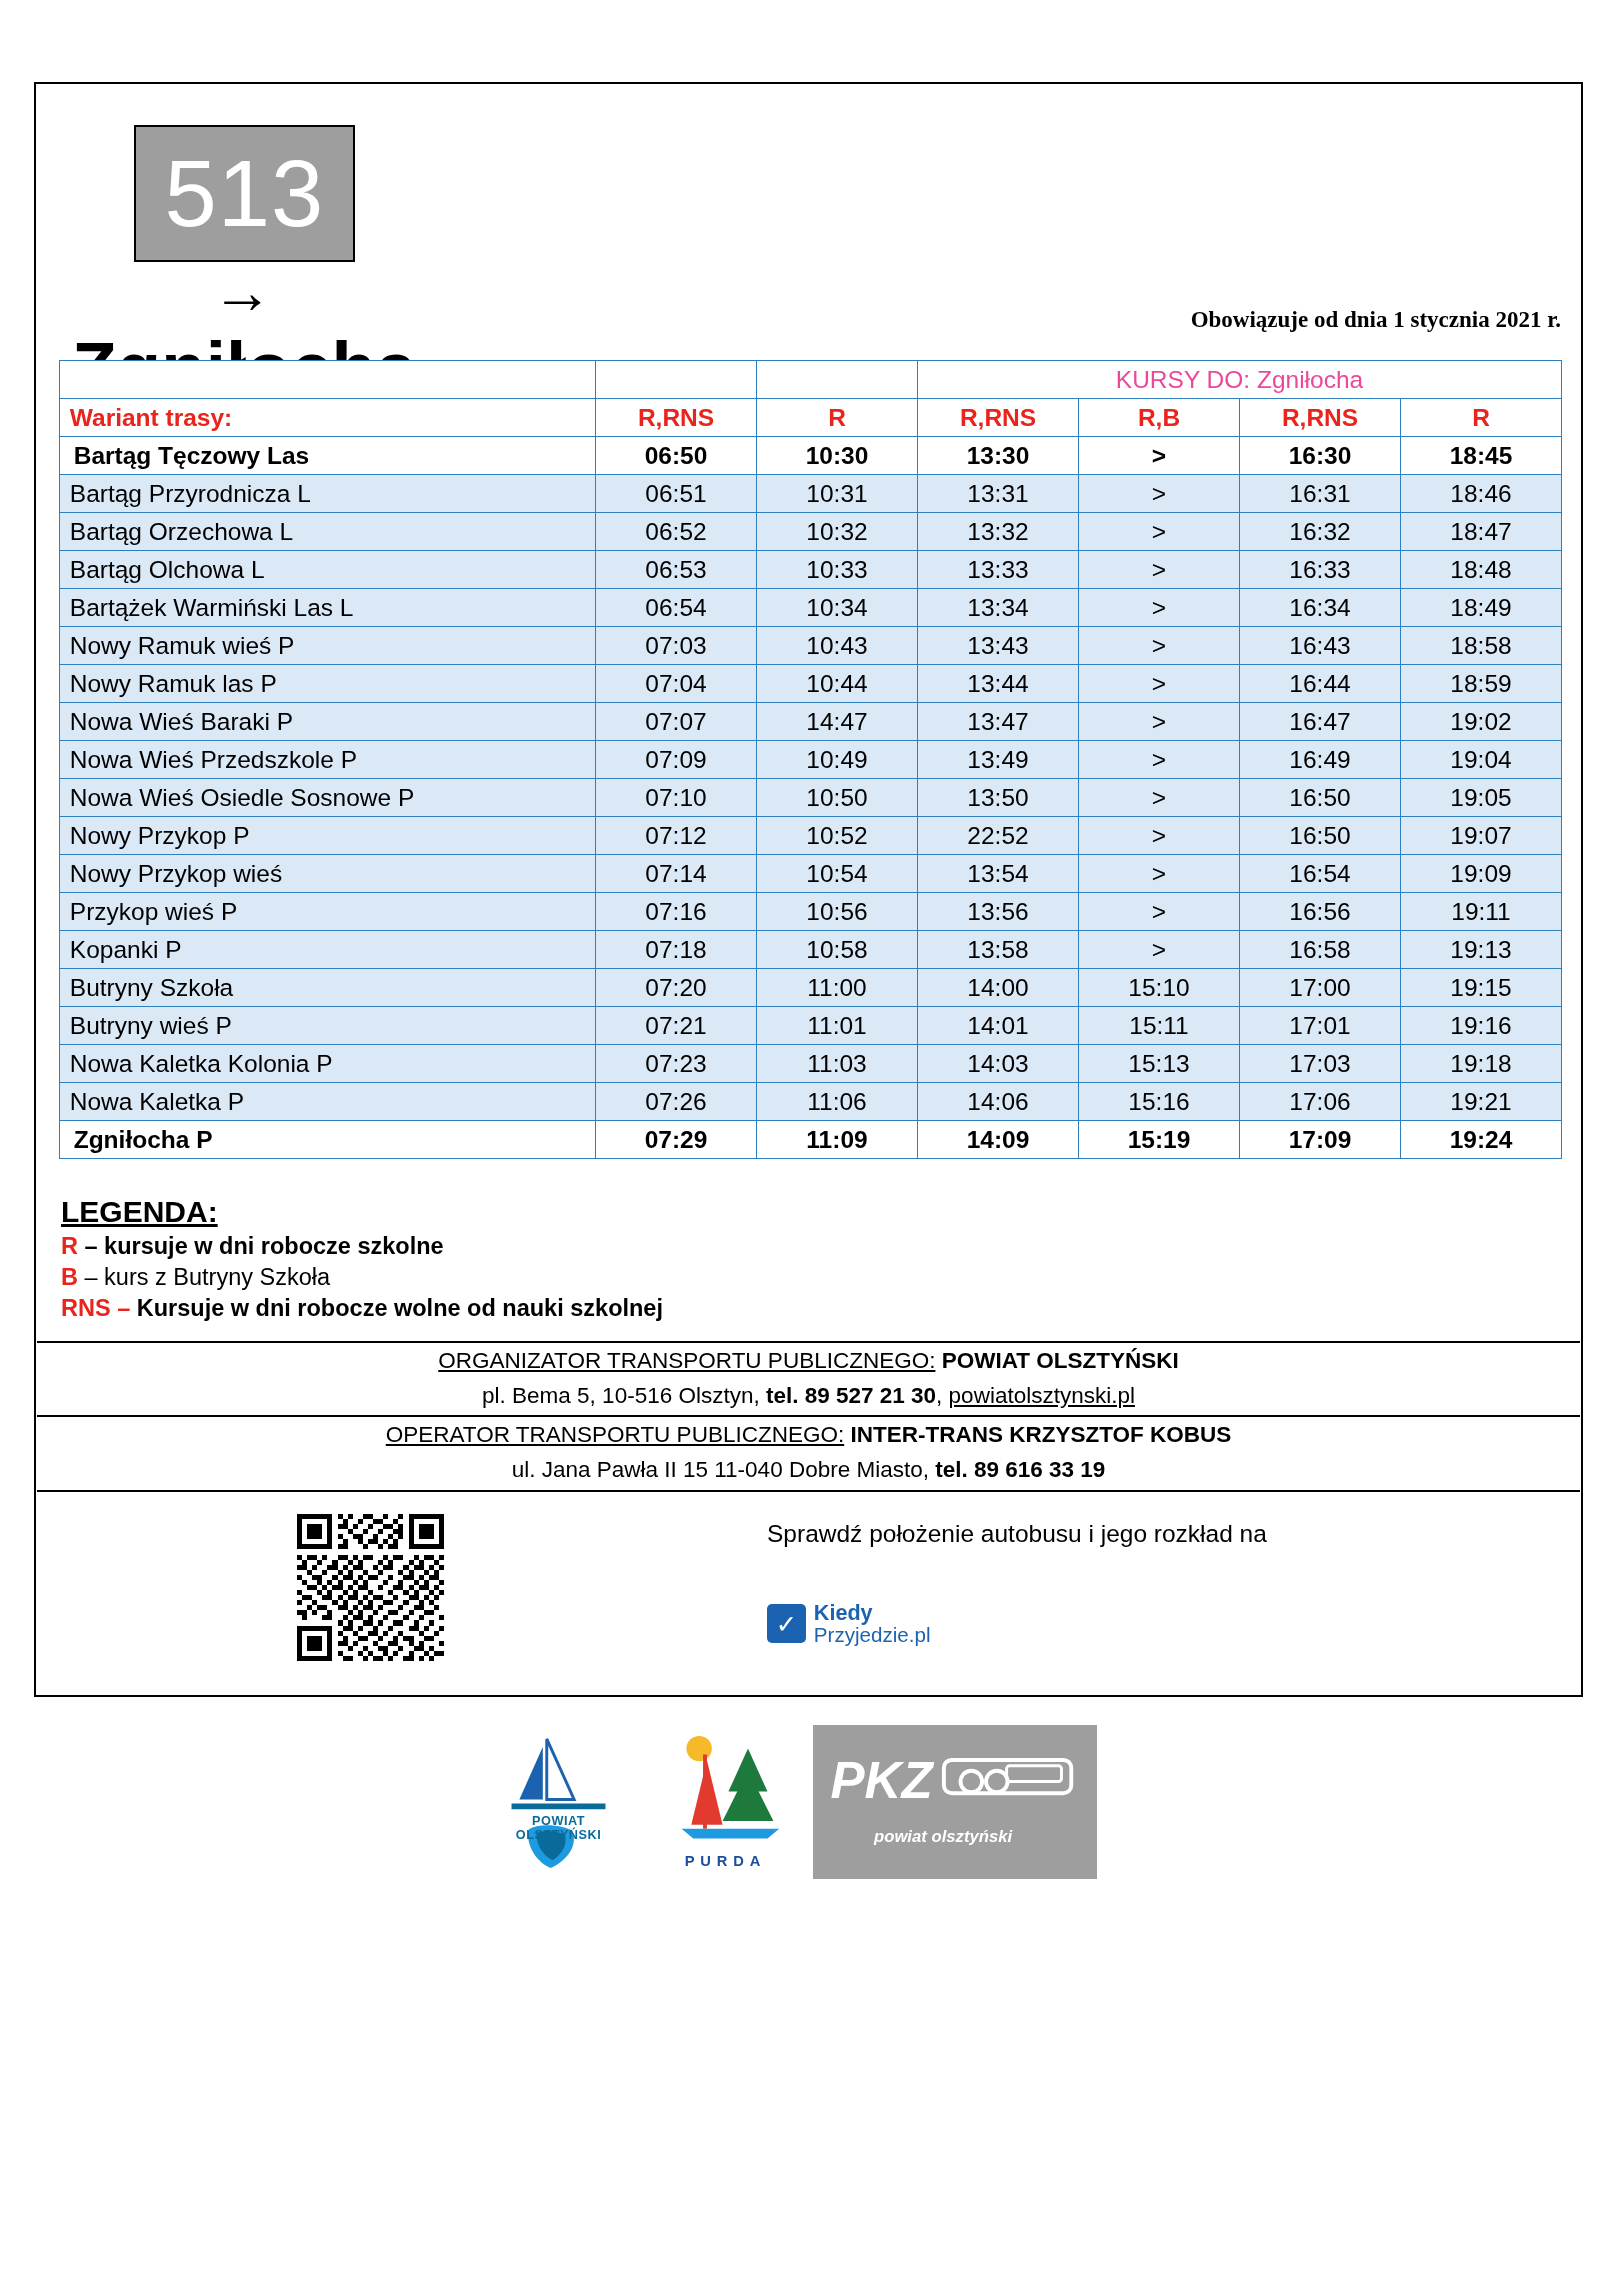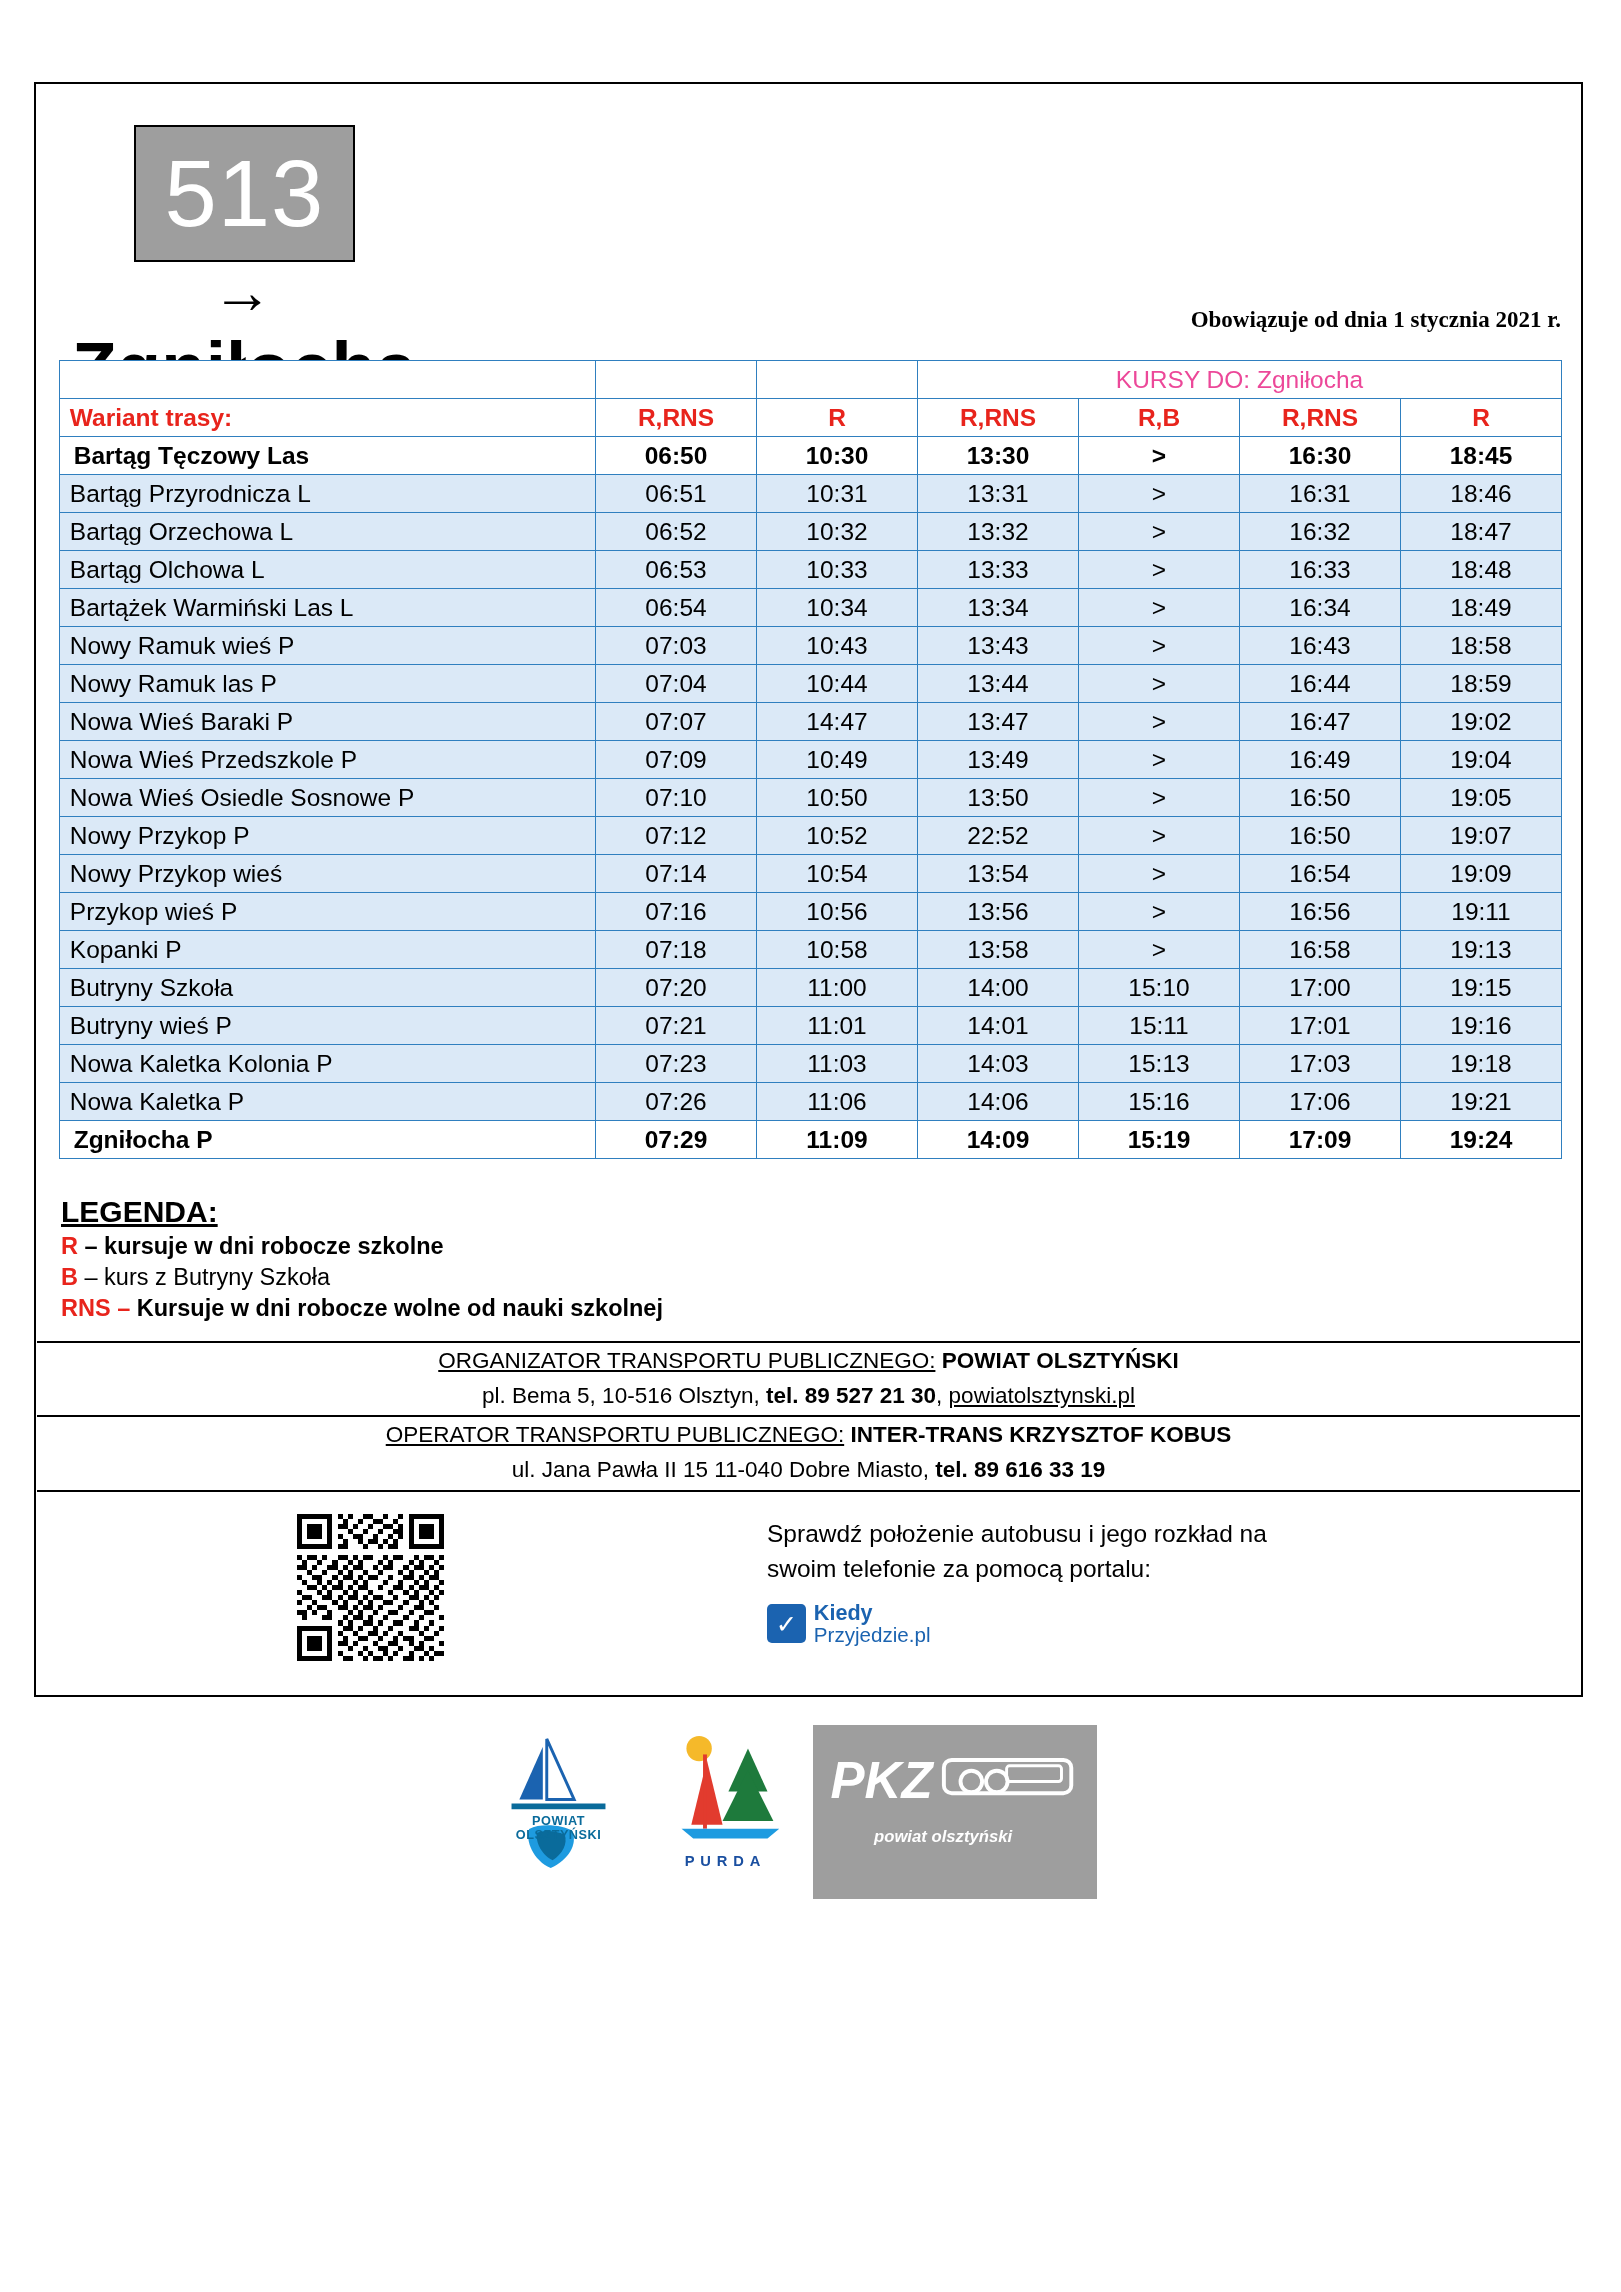--- a/index.html
+++ b/index.html
@@ -235,21 +235,21 @@
   }
   .logo-purda {
     position: absolute; left: 162px; top: 5.9px; width: 147px; height: 142px;
     text-align: center;
   }
   .logo-purda .cap {
     position: absolute; left: 0; right: 0; bottom: 3.9px;
     font-size: 14.7px; letter-spacing: 5.9px; color: #1a4fa0; font-weight: bold;
   }
   .logo-pkz {
-    position: absolute; left: 323px; top: 0; width: 284px; height: 174px;
+    position: absolute; left: 323px; top: 0; width: 284px; height: 154px;
     background: #9e9e9e;
   }
   .logo-pkz .pkz-text {
     position: absolute; left: 17.6px; top: 25.5px;
     font-size: 51px; font-style: italic; font-weight: bold; color: #ffffff;
   }
   .logo-pkz .pkz-sub {
     position: absolute; left: 61px; top: 102px;
     font-size: 16.7px; font-style: italic; color: #ffffff; font-weight: bold;
   }
@@ -742,21 +742,20 @@
             <rect x="18" y="28" width="1" height="1"></rect>
             <rect x="21" y="28" width="2" height="1"></rect>
             <rect x="24" y="28" width="1" height="1"></rect>
             <rect x="26" y="28" width="1" height="1"></rect>
         </g>
       </svg>
     </div>
 
     <div class="promo-text">
       <div>Sprawdź położenie autobusu i jego rozkład na</div>
-      <div>swoim telefonie za pomocą portalu:</div>
     </div>
 
     <div class="kp-logo">
       <div class="kp-mark">✓</div>
       <div class="kp-words">
         <div class="l1">Kiedy</div>
         <div class="l2">Przyjedzie.pl</div>
       </div>
     </div>
   </div>

